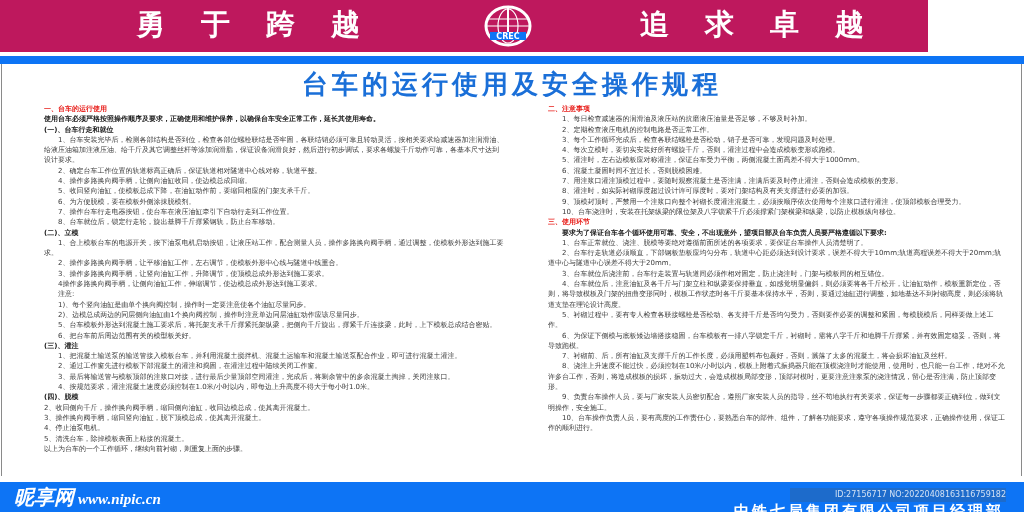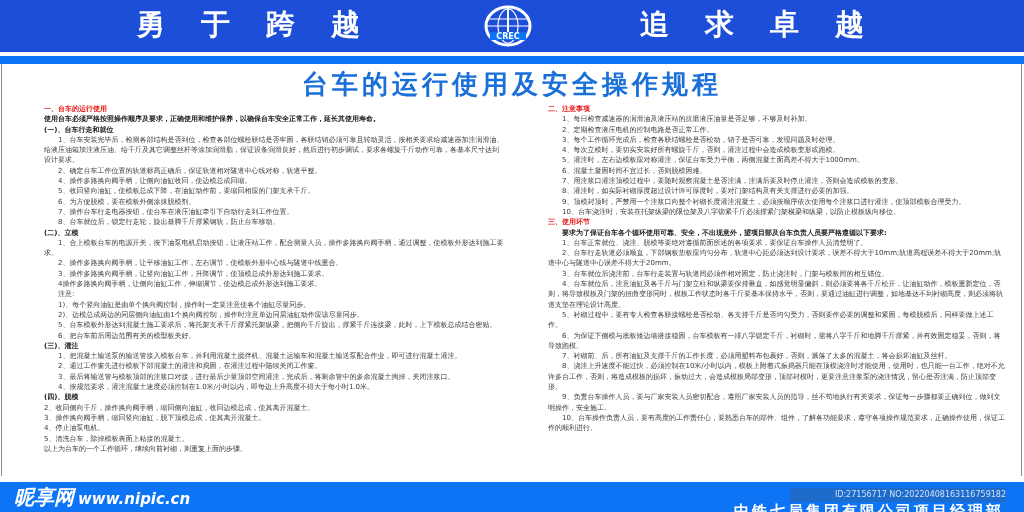--- a/index.html
+++ b/index.html
@@ -1,20 +1,20 @@
 <!DOCTYPE html>
 <html><head>
 <meta charset="utf-8">
 <style>
   * { box-sizing: border-box; margin: 0; padding: 0; }
   html, body { width: 1024px; height: 512px; overflow: hidden; background: #ffffff; }
   body { font-family: "DejaVu Sans", "Liberation Sans", sans-serif; position: relative; }
   .header {
-    position: absolute; left: 0; top: 0; width: 1024px; height: 52px;
-    background: #1d4ed8;
+    position: absolute; left: 0; top: 0; width: 928px; height: 52px;
+    background: #be185d;
   }
   .header .slogan {
     position: absolute; top: 6px; color: #fff; font-weight: bold;
     font-size: 29px; letter-spacing: 36px; line-height: 36px;
   }
   .header .slogan.left { left: 136px; }
   .header .slogan.right { left: 640px; }
   .logo {
     position: absolute; left: 484px; top: 5px; width: 48px; height: 42px;
   }
@@ -34,21 +34,21 @@
   .col p { white-space: normal; word-break: break-all; margin-left: 20px; }
   .sec { color: #e8201c; font-weight: bold; }
   .bold { font-weight: bold; color: #222; }
   .ind { text-indent: 14px; }
   .ind2 { padding-left: 14px; }
   .footer {
     position: absolute; left: 0; top: 482px; width: 1024px; height: 30px; background: #0d74f5;
   }
   .watermark {
     position: absolute; left: 14px; top: 4px; color: #fff; font-weight: bold; font-style: italic;
-    font-size: 20px; line-height: 22px;
+    font-size: 20px; line-height: 22px; font-family: Liberation Serif, serif;
   }
   .watermark .url { font-size: 15px; margin-left: 4px; }
   .company {
     position: absolute; right: 20px; top: 19px; color: #ffffff; font-weight: bold; font-size: 15px;
     letter-spacing: 3px; line-height: 20px;
   }
   .idtag {
     position: absolute; left: 790px; top: 488px; width: 216px; height: 14px;
     background: rgba(80,80,80,0.25); color: rgba(255,255,255,0.8); font-size: 8px; line-height: 14px; text-align: right;
   }

